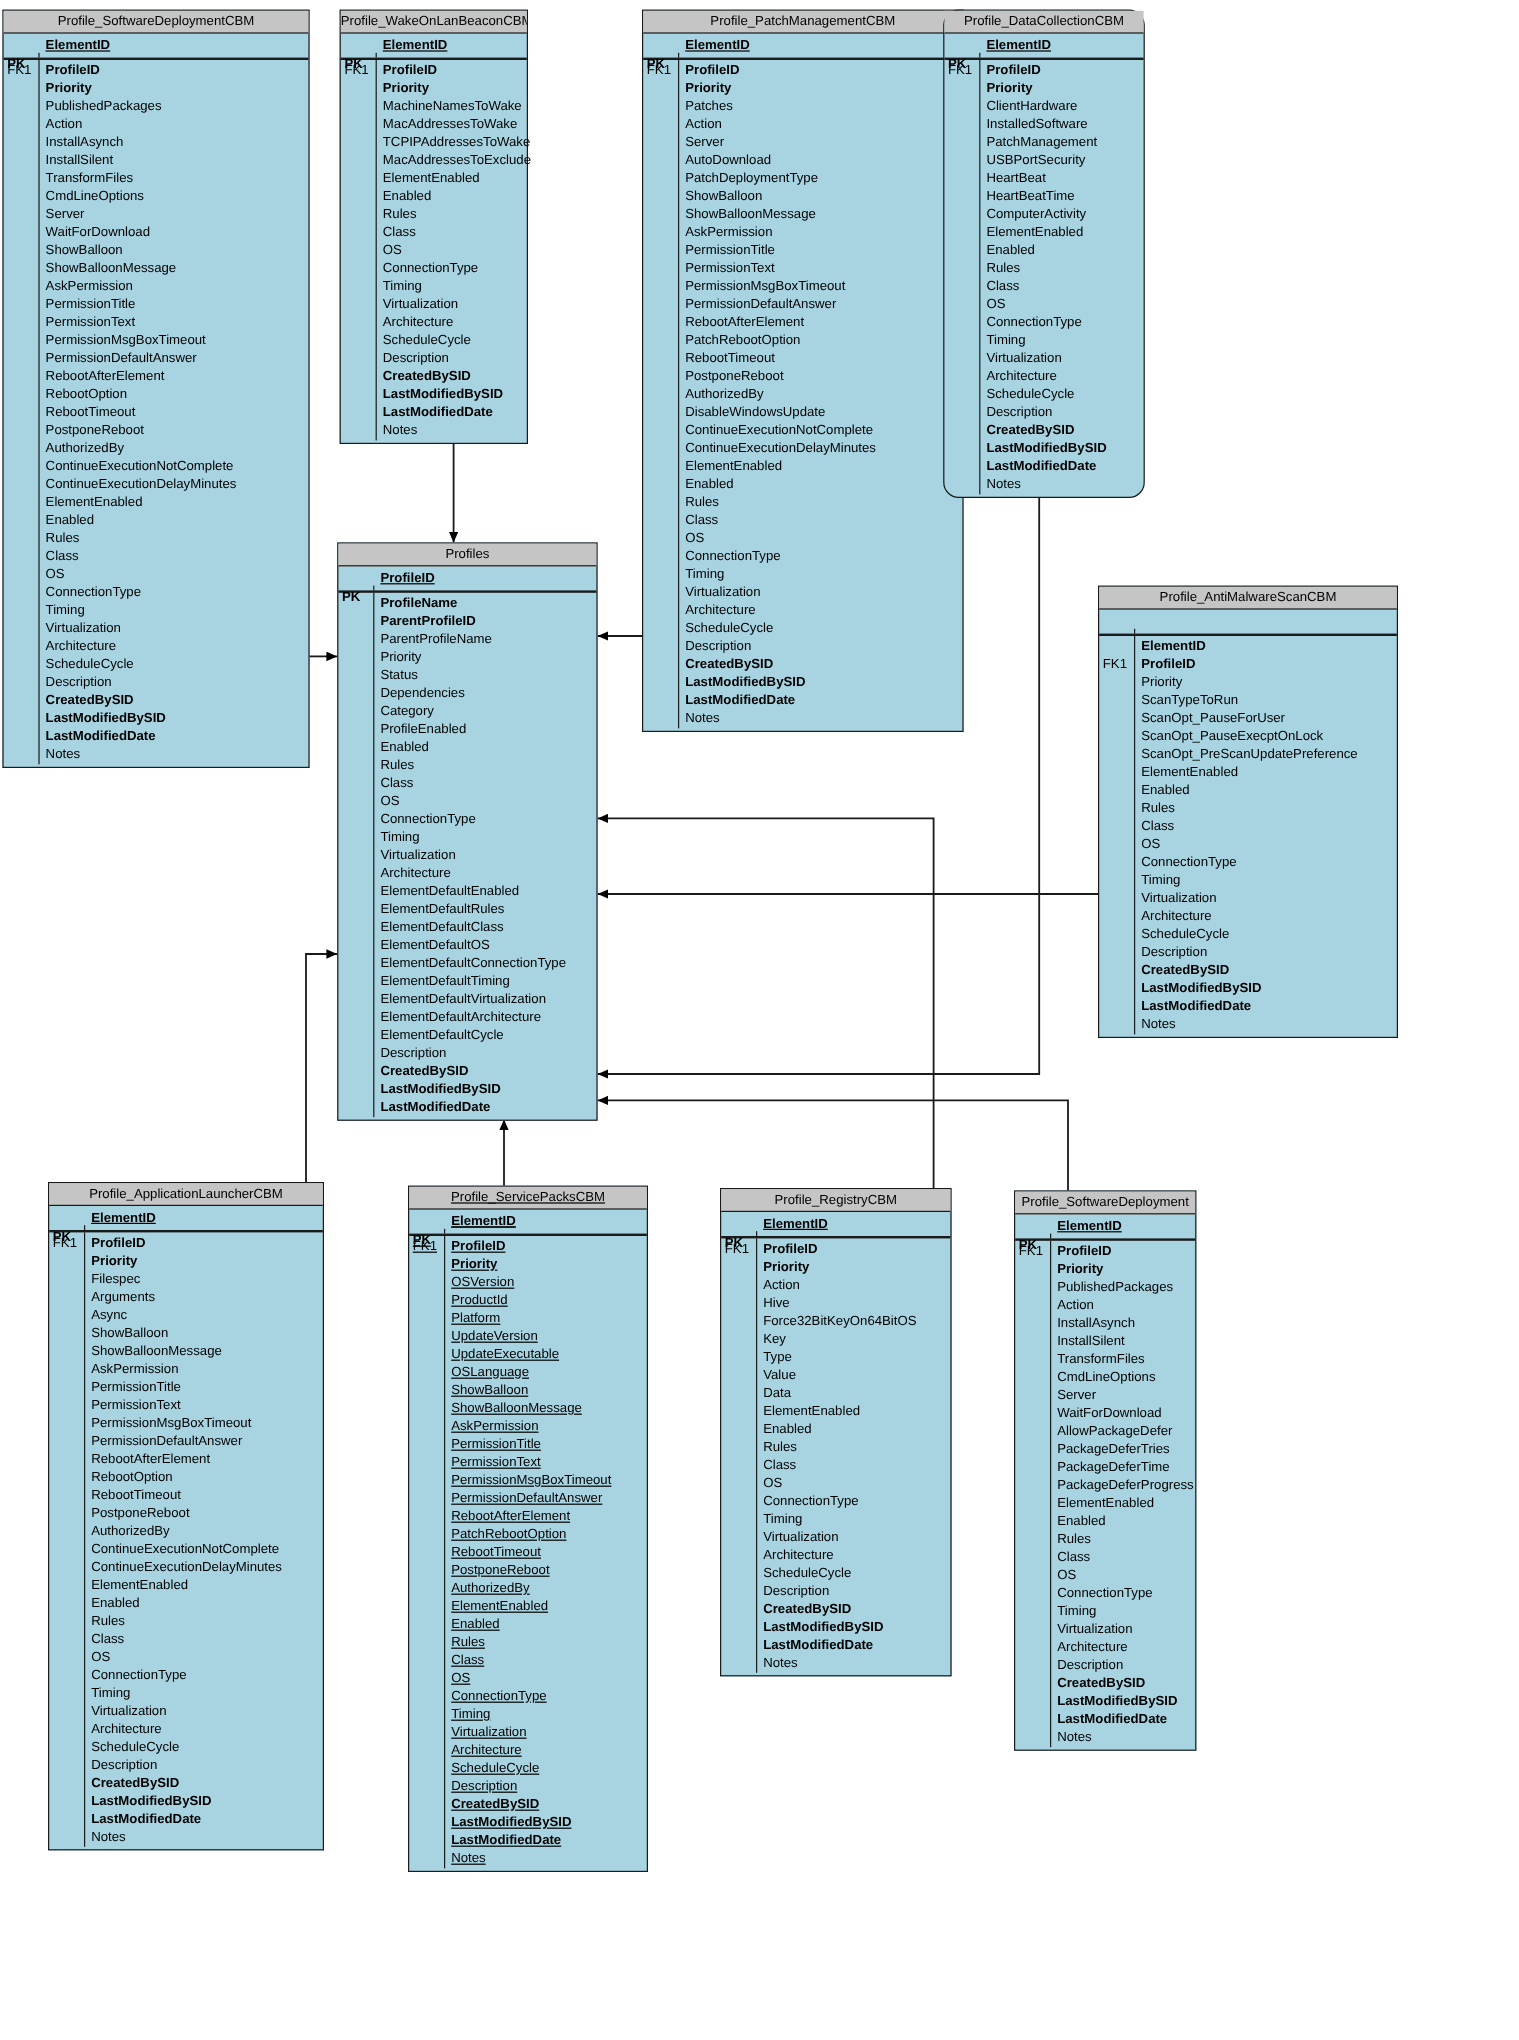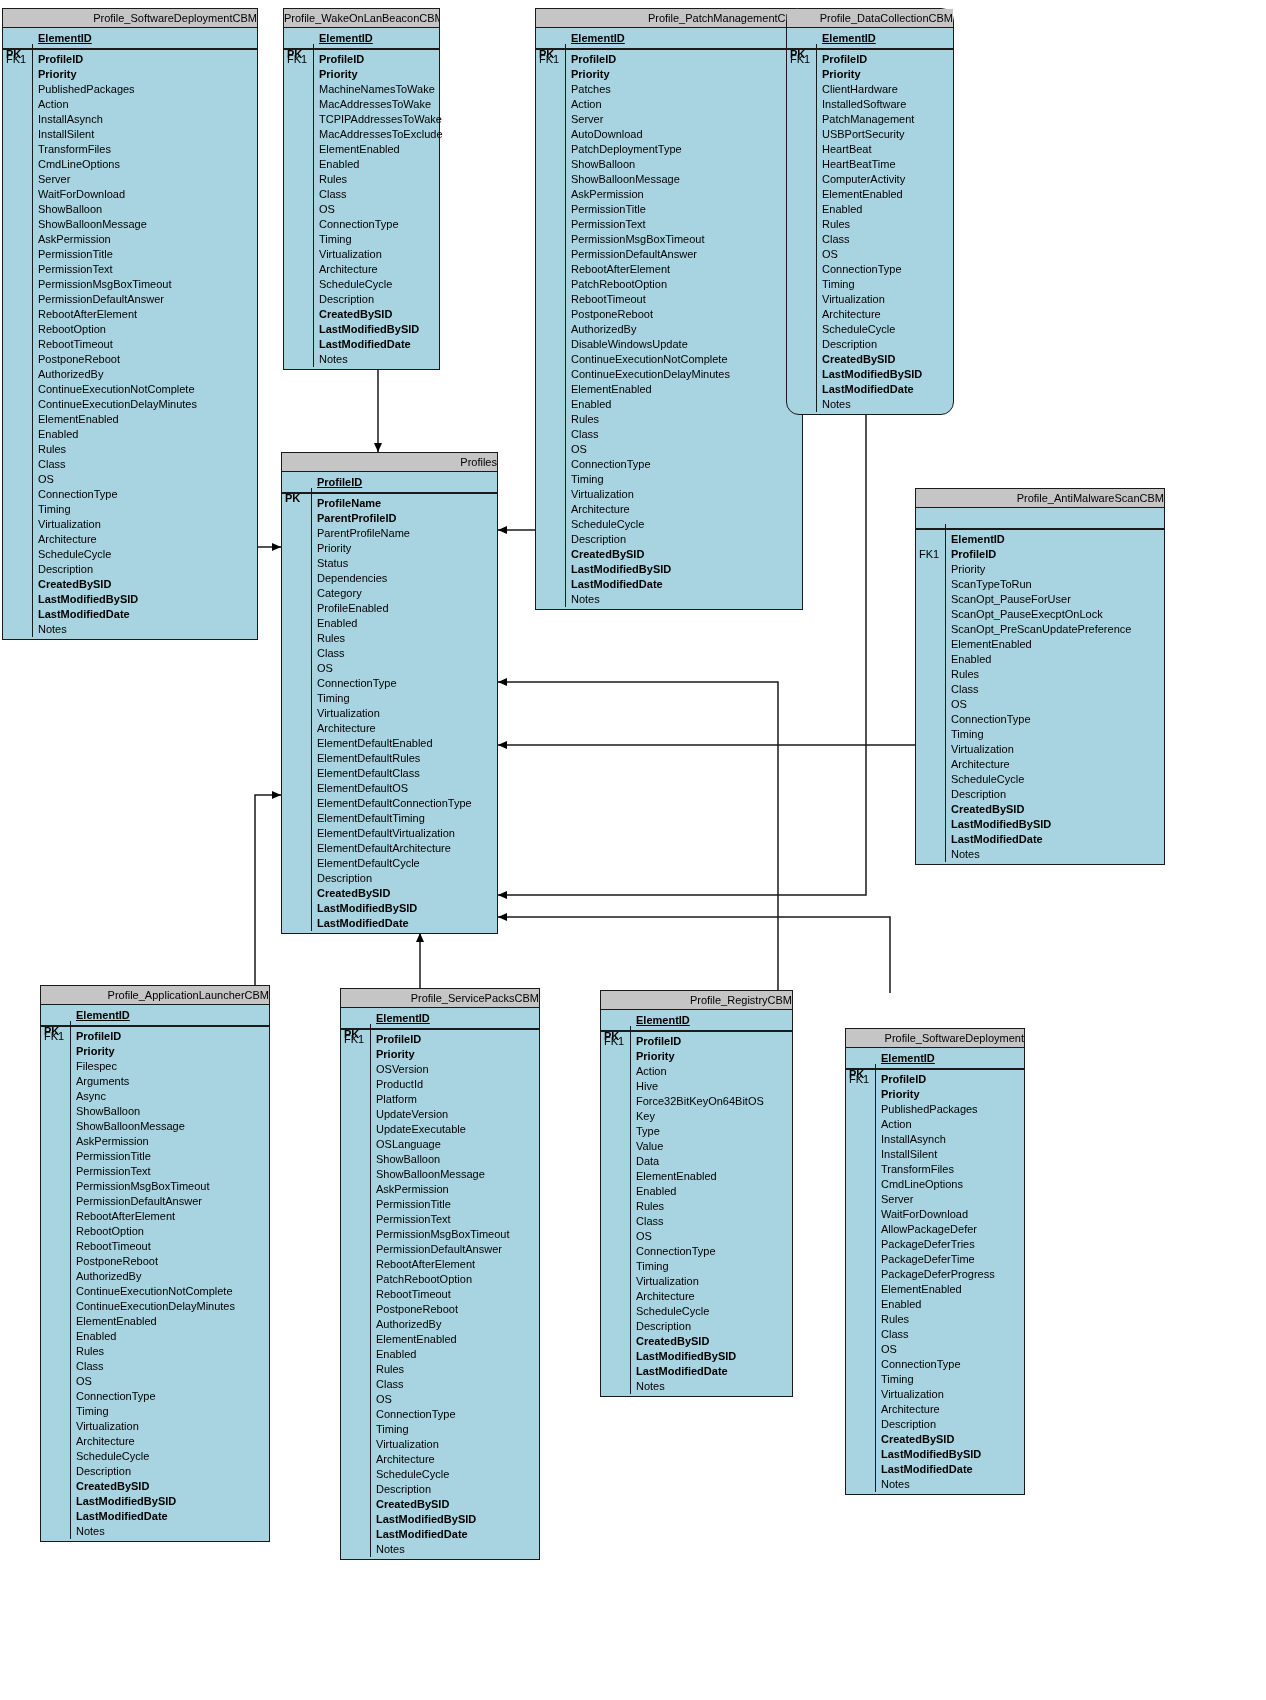--- a/index.html
+++ b/index.html
@@ -32,21 +32,21 @@
     border: 1px solid var(--bd, #000);
     font-size: 11px;
     color: #000;
     padding-bottom: 2px;
   }
   .entity-title {
     background: var(--hdr, #c5c5c5);
     border-bottom: 1px solid var(--bd, #000);
     height: 18px;
     line-height: 18px;
-    text-align: right;
+    text-align: center;
     white-space: nowrap;
     overflow: hidden;
   }
   .pk-row {
     display: flex;
     height: 20px;
     line-height: 20px;
     border-bottom: 2px solid var(--bd, #000);
   }
   .key-cell {
@@ -611,21 +611,21 @@
           <div class="field-row">Architecture</div>
           <div class="field-row">ScheduleCycle</div>
           <div class="field-row">Description</div>
           <div class="field-row bold">CreatedBySID</div>
           <div class="field-row bold">LastModifiedBySID</div>
           <div class="field-row bold">LastModifiedDate</div>
           <div class="field-row">Notes</div>
         </div>
       </div>
     </div>
-    <div class="entity" style="left: 340px; top: 988px; width: 200px;">
+    <div class="entity" style="left: 340px; top: 988px; width: 200px; text-decoration: underline;">
       <div class="entity-title">Profile_ServicePacksCBM</div>
       <div class="pk-row">
         <div class="key-cell">PK</div>
         <div class="pk-field">ElementID</div>
       </div>
       <div class="entity-body">
         <div class="key-col">
           <div class="key-slot">FK1</div>
           <div class="key-slot"></div>
           <div class="key-slot"></div>
@@ -755,21 +755,21 @@
           <div class="field-row">Architecture</div>
           <div class="field-row">ScheduleCycle</div>
           <div class="field-row">Description</div>
           <div class="field-row bold">CreatedBySID</div>
           <div class="field-row bold">LastModifiedBySID</div>
           <div class="field-row bold">LastModifiedDate</div>
           <div class="field-row">Notes</div>
         </div>
       </div>
     </div>
-    <div class="entity" style="left: 845px; top: 1028px; width: 180px;">
+    <div class="entity" style="left: 845px; top: 992px; width: 152px;">
       <div class="entity-title">Profile_SoftwareDeployment</div>
       <div class="pk-row">
         <div class="key-cell">PK</div>
         <div class="pk-field">ElementID</div>
       </div>
       <div class="entity-body">
         <div class="key-col">
           <div class="key-slot">FK1</div>
           <div class="key-slot"></div>
           <div class="key-slot"></div>

